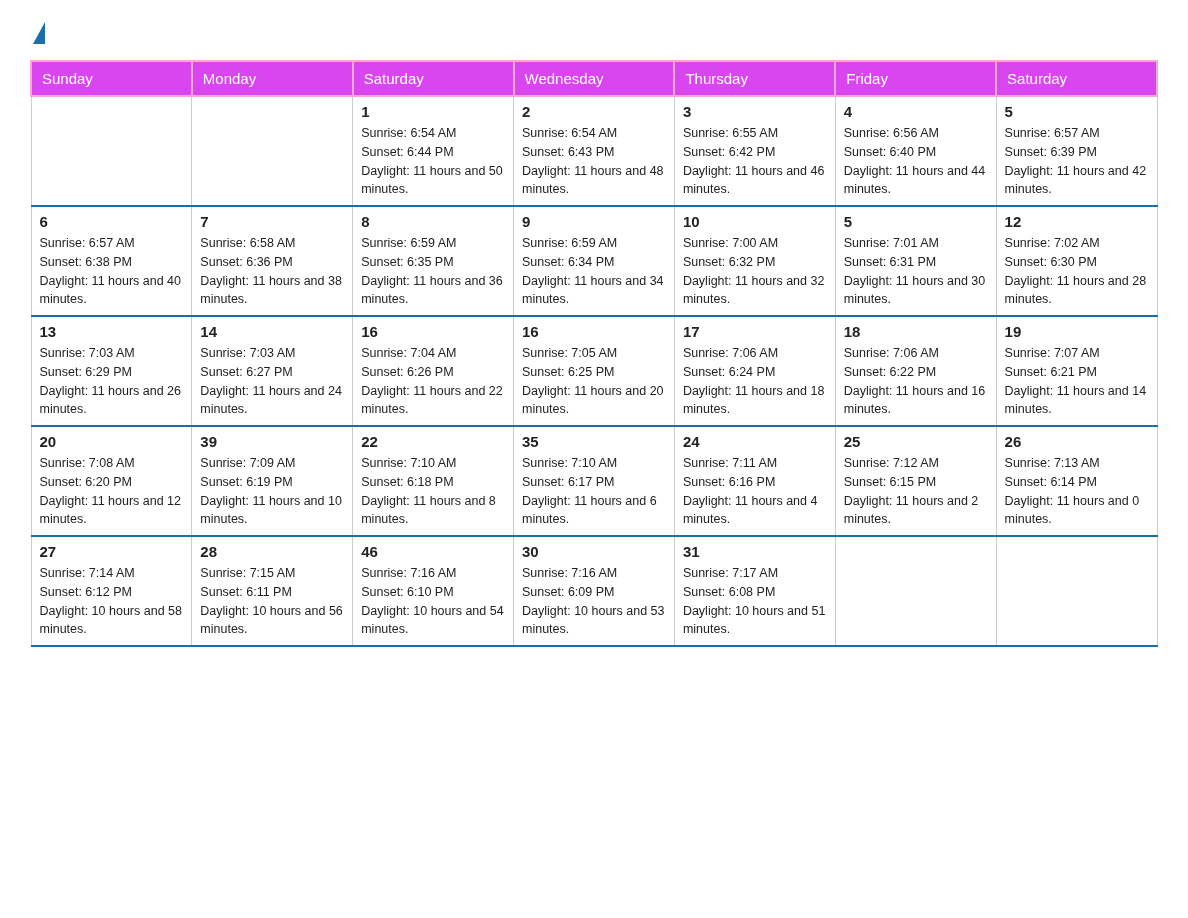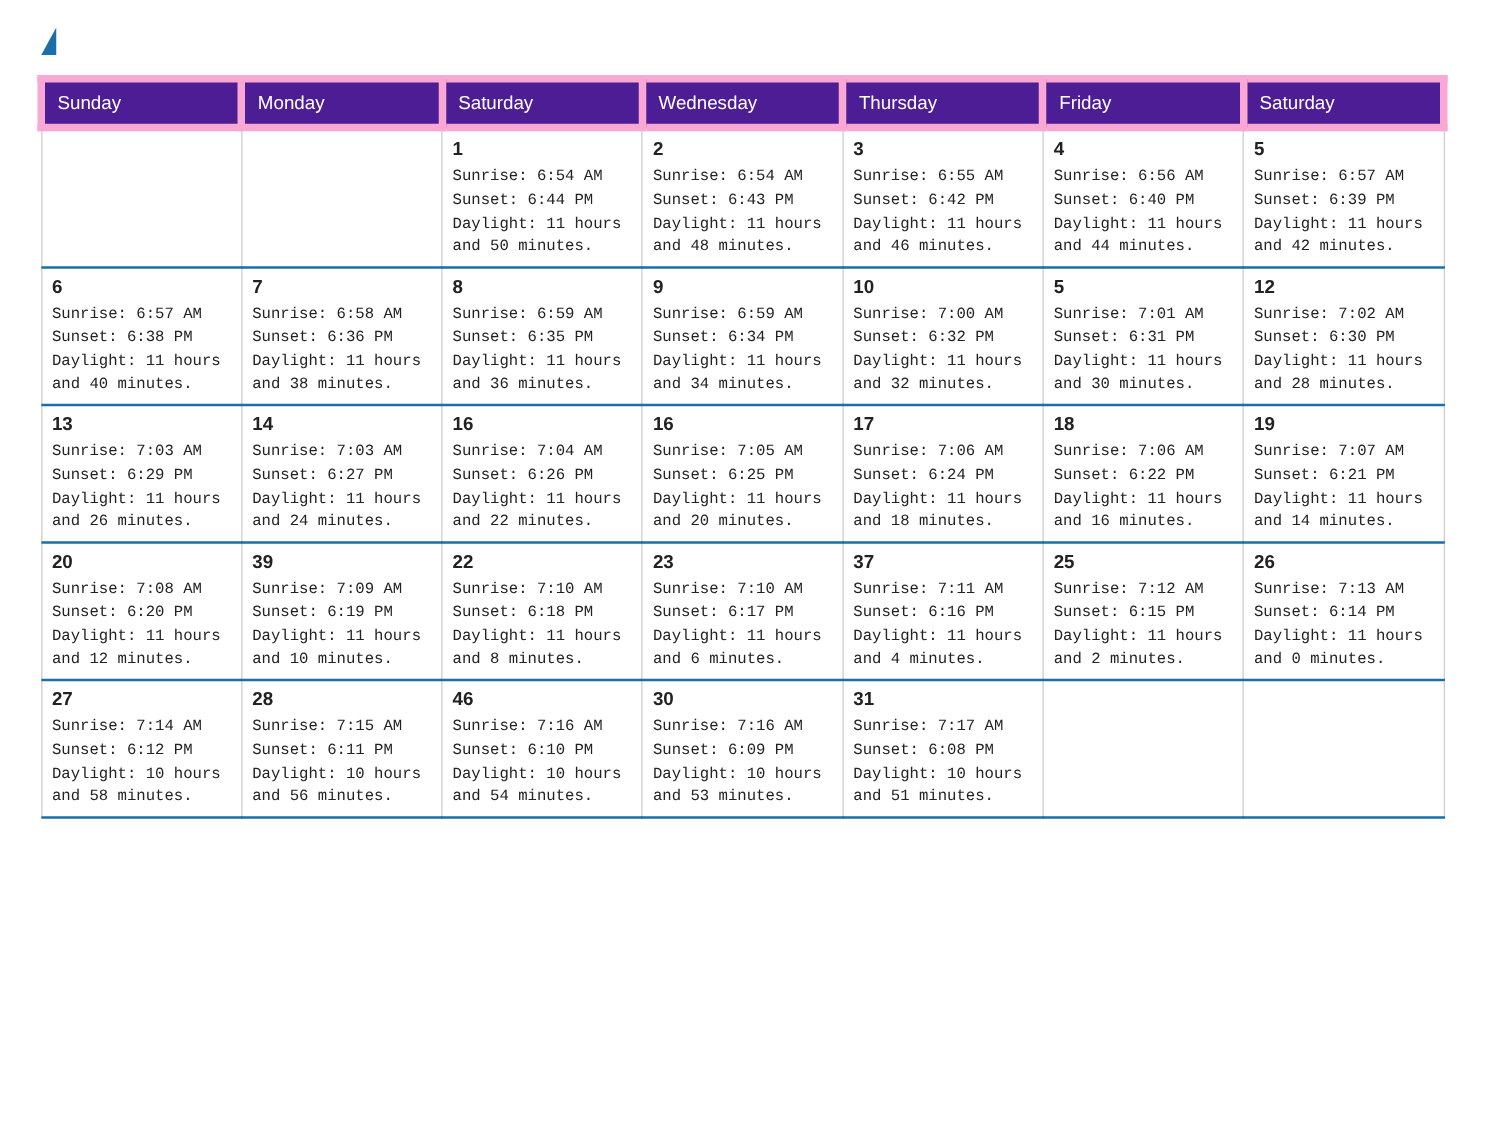--- a/index.html
+++ b/index.html
@@ -59,27 +59,27 @@
       font-size: 22px;
       color: #444;
       margin-top: 4px;
     }
     table {
       width: 100%;
       border-collapse: collapse;
       table-layout: fixed;
     }
     thead th {
-      background-color: #4c1d95;
+      background-color: #d946ef;
       color: #fff;
       font-size: 15px;
       font-weight: normal;
       padding: 8px 10px;
       text-align: left;
-      border: 6px solid #f9a8d4;
+      border: 2px solid #f9a8d4;
     }
     tbody td {
       vertical-align: top;
       padding: 6px 8px;
       border: 1px solid #ccc;
       font-size: 13px;
       color: #222;
       height: 110px;
     }
     tbody tr {
@@ -88,21 +88,20 @@
     .day-num {
       font-size: 15px;
       font-weight: bold;
       color: #222;
       margin-bottom: 4px;
     }
     .day-info {
       font-size: 12.5px;
       color: #222;
       line-height: 1.5;
-      font-family: Liberation Mono, monospace;
     }
     .empty-cell {
       background: #fff;
     }
   </style>
 </head>
 <body>
 
 <div class="header">
   <div class="logo">
@@ -223,25 +222,25 @@
         </td>
         <td>
           <div class="day-num">39</div>
           <div class="day-info">Sunrise: 7:09 AM<br>Sunset: 6:19 PM<br>Daylight: 11 hours and 10 minutes.</div>
         </td>
         <td>
           <div class="day-num">22</div>
           <div class="day-info">Sunrise: 7:10 AM<br>Sunset: 6:18 PM<br>Daylight: 11 hours and 8 minutes.</div>
         </td>
         <td>
-          <div class="day-num">23</div>
+          <div class="day-num">35</div>
           <div class="day-info">Sunrise: 7:10 AM<br>Sunset: 6:17 PM<br>Daylight: 11 hours and 6 minutes.</div>
         </td>
         <td>
-          <div class="day-num">37</div>
+          <div class="day-num">24</div>
           <div class="day-info">Sunrise: 7:11 AM<br>Sunset: 6:16 PM<br>Daylight: 11 hours and 4 minutes.</div>
         </td>
         <td>
           <div class="day-num">25</div>
           <div class="day-info">Sunrise: 7:12 AM<br>Sunset: 6:15 PM<br>Daylight: 11 hours and 2 minutes.</div>
         </td>
         <td>
           <div class="day-num">26</div>
           <div class="day-info">Sunrise: 7:13 AM<br>Sunset: 6:14 PM<br>Daylight: 11 hours and 0 minutes.</div>
         </td>

